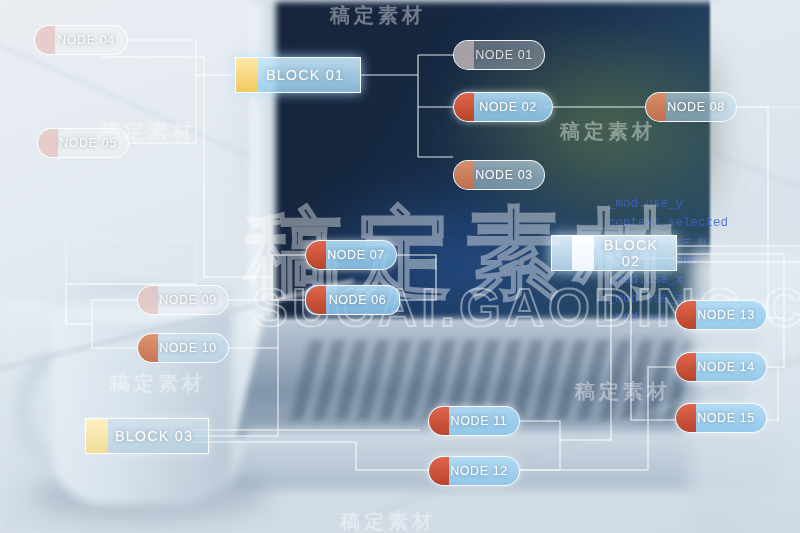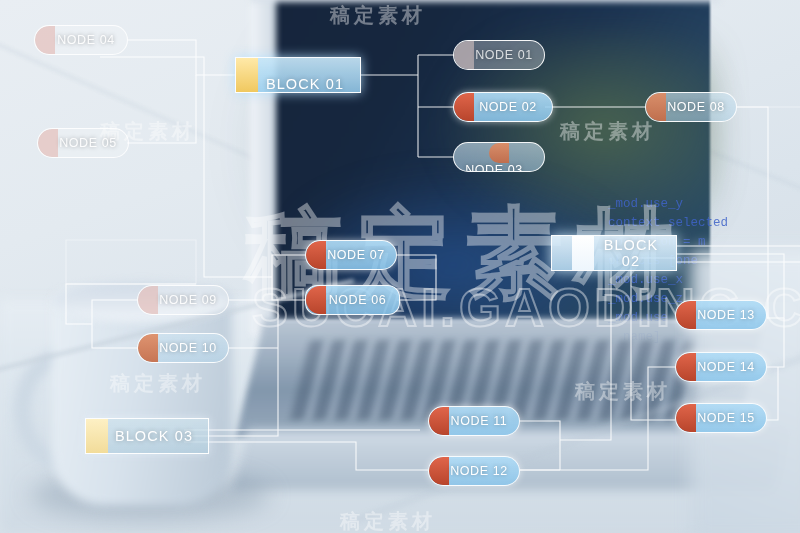--- a/index.html
+++ b/index.html
@@ -102,21 +102,21 @@
   .t-ghost .cap{background:rgba(240,214,210,.5);}
 
   .block{position:absolute;box-sizing:border-box;height:36px;
       border:1.5px solid rgba(255,255,255,.95);
       display:flex;align-items:center;overflow:hidden;
       color:#ffffff;font-size:14.5px;letter-spacing:1.1px;}
   .block .cap{width:22px;height:100%;flex:0 0 22px;}
   .block .lbl{flex:1;text-align:center;padding-right:8px;
       text-shadow:0 0 5px rgba(0,0,0,.3);}
   .b-bright{background:linear-gradient(180deg,rgba(198,230,248,.92),rgba(150,205,238,.86));
-      box-shadow:0 0 12px rgba(180,225,255,.8);align-items:flex-end;}
+      box-shadow:0 0 12px rgba(180,225,255,.8);}
   .b-bright .cap{background:linear-gradient(180deg,#ffe9a8,#f0c85f);}
   .b-white{background:linear-gradient(180deg,rgba(225,241,252,.95),rgba(186,220,242,.88));
       box-shadow:0 0 14px rgba(210,238,255,.85);}
   .b-white .cap{background:linear-gradient(180deg,#ffffff,#eef6fd);}
   .b-soft{background:linear-gradient(180deg,rgba(206,226,236,.72),rgba(176,205,222,.66));
       box-shadow:0 0 9px rgba(230,240,250,.6);margin-left:25px;}
   .b-soft .cap{background:linear-gradient(180deg,#fdf0c4,#f2dc9a);}
 
   
   .wm{position:absolute;color:rgba(255,255,255,.34);pointer-events:none;
@@ -248,21 +248,21 @@
 
     <div id="node-layer">
         <div class="node t-ghost" style="left: 453px; top: 40px; width: 92px;">
           <span class="cap"></span>
           <span class="lbl">NODE 01</span>
         </div>
         <div class="node t-bright" style="left: 453px; top: 92px; width: 100px;">
           <span class="cap"></span>
           <span class="lbl">NODE 02</span>
         </div>
-        <div class="node t-mid" style="left: 453px; top: 142px; width: 92px; flex-direction: column;">
+        <div class="node t-mid" style="left: 453px; top: 160px; width: 92px;">
           <span class="cap"></span>
           <span class="lbl">NODE 03</span>
         </div>
         <div class="node t-faint" style="left: 34px; top: 25px; width: 94px;">
           <span class="cap"></span>
           <span class="lbl">NODE 04</span>
         </div>
         <div class="node t-faint" style="left: 37px; top: 128px; width: 92px;">
           <span class="cap"></span>
           <span class="lbl">NODE 05</span>

